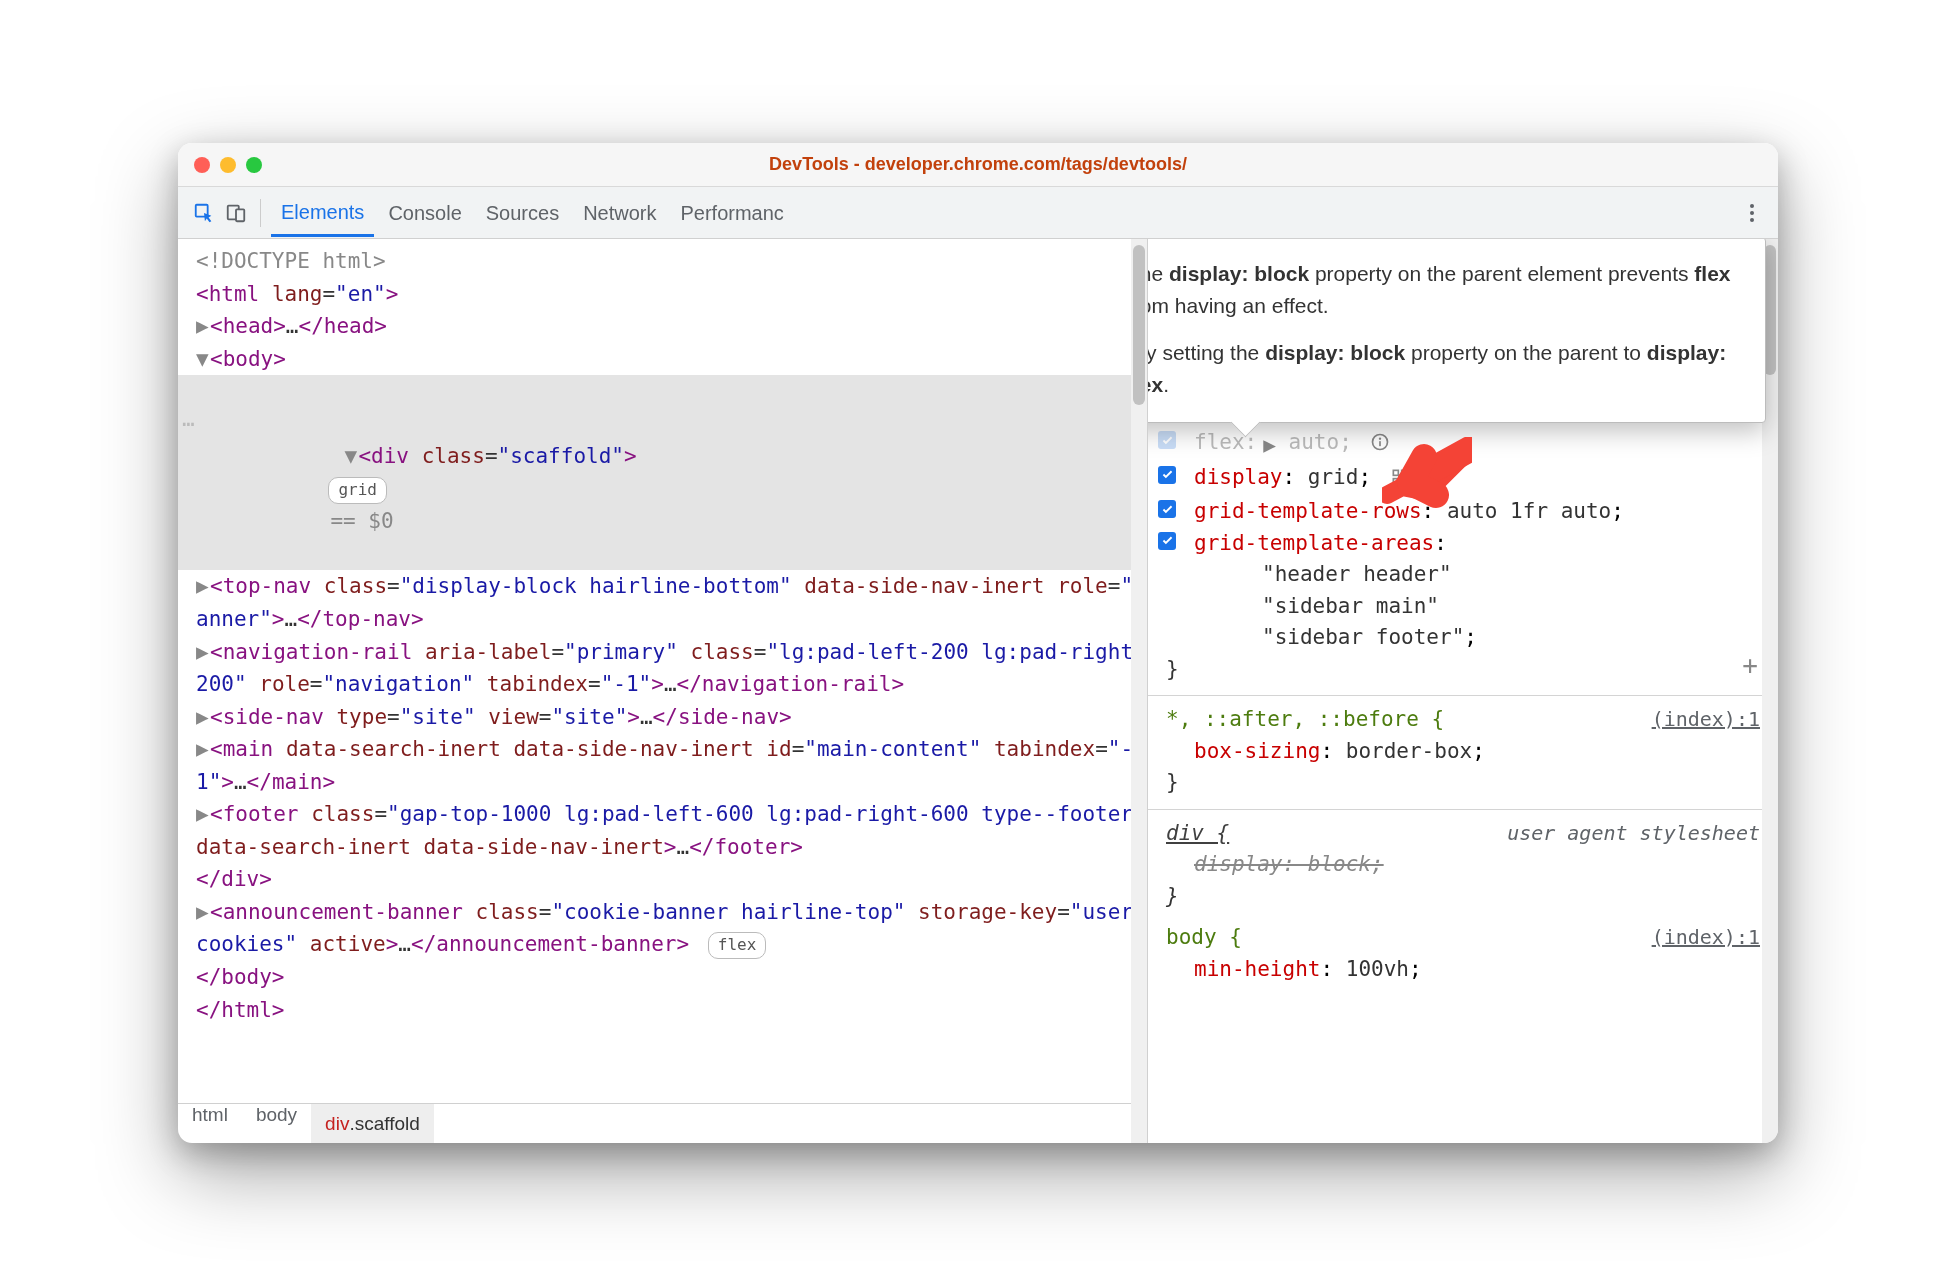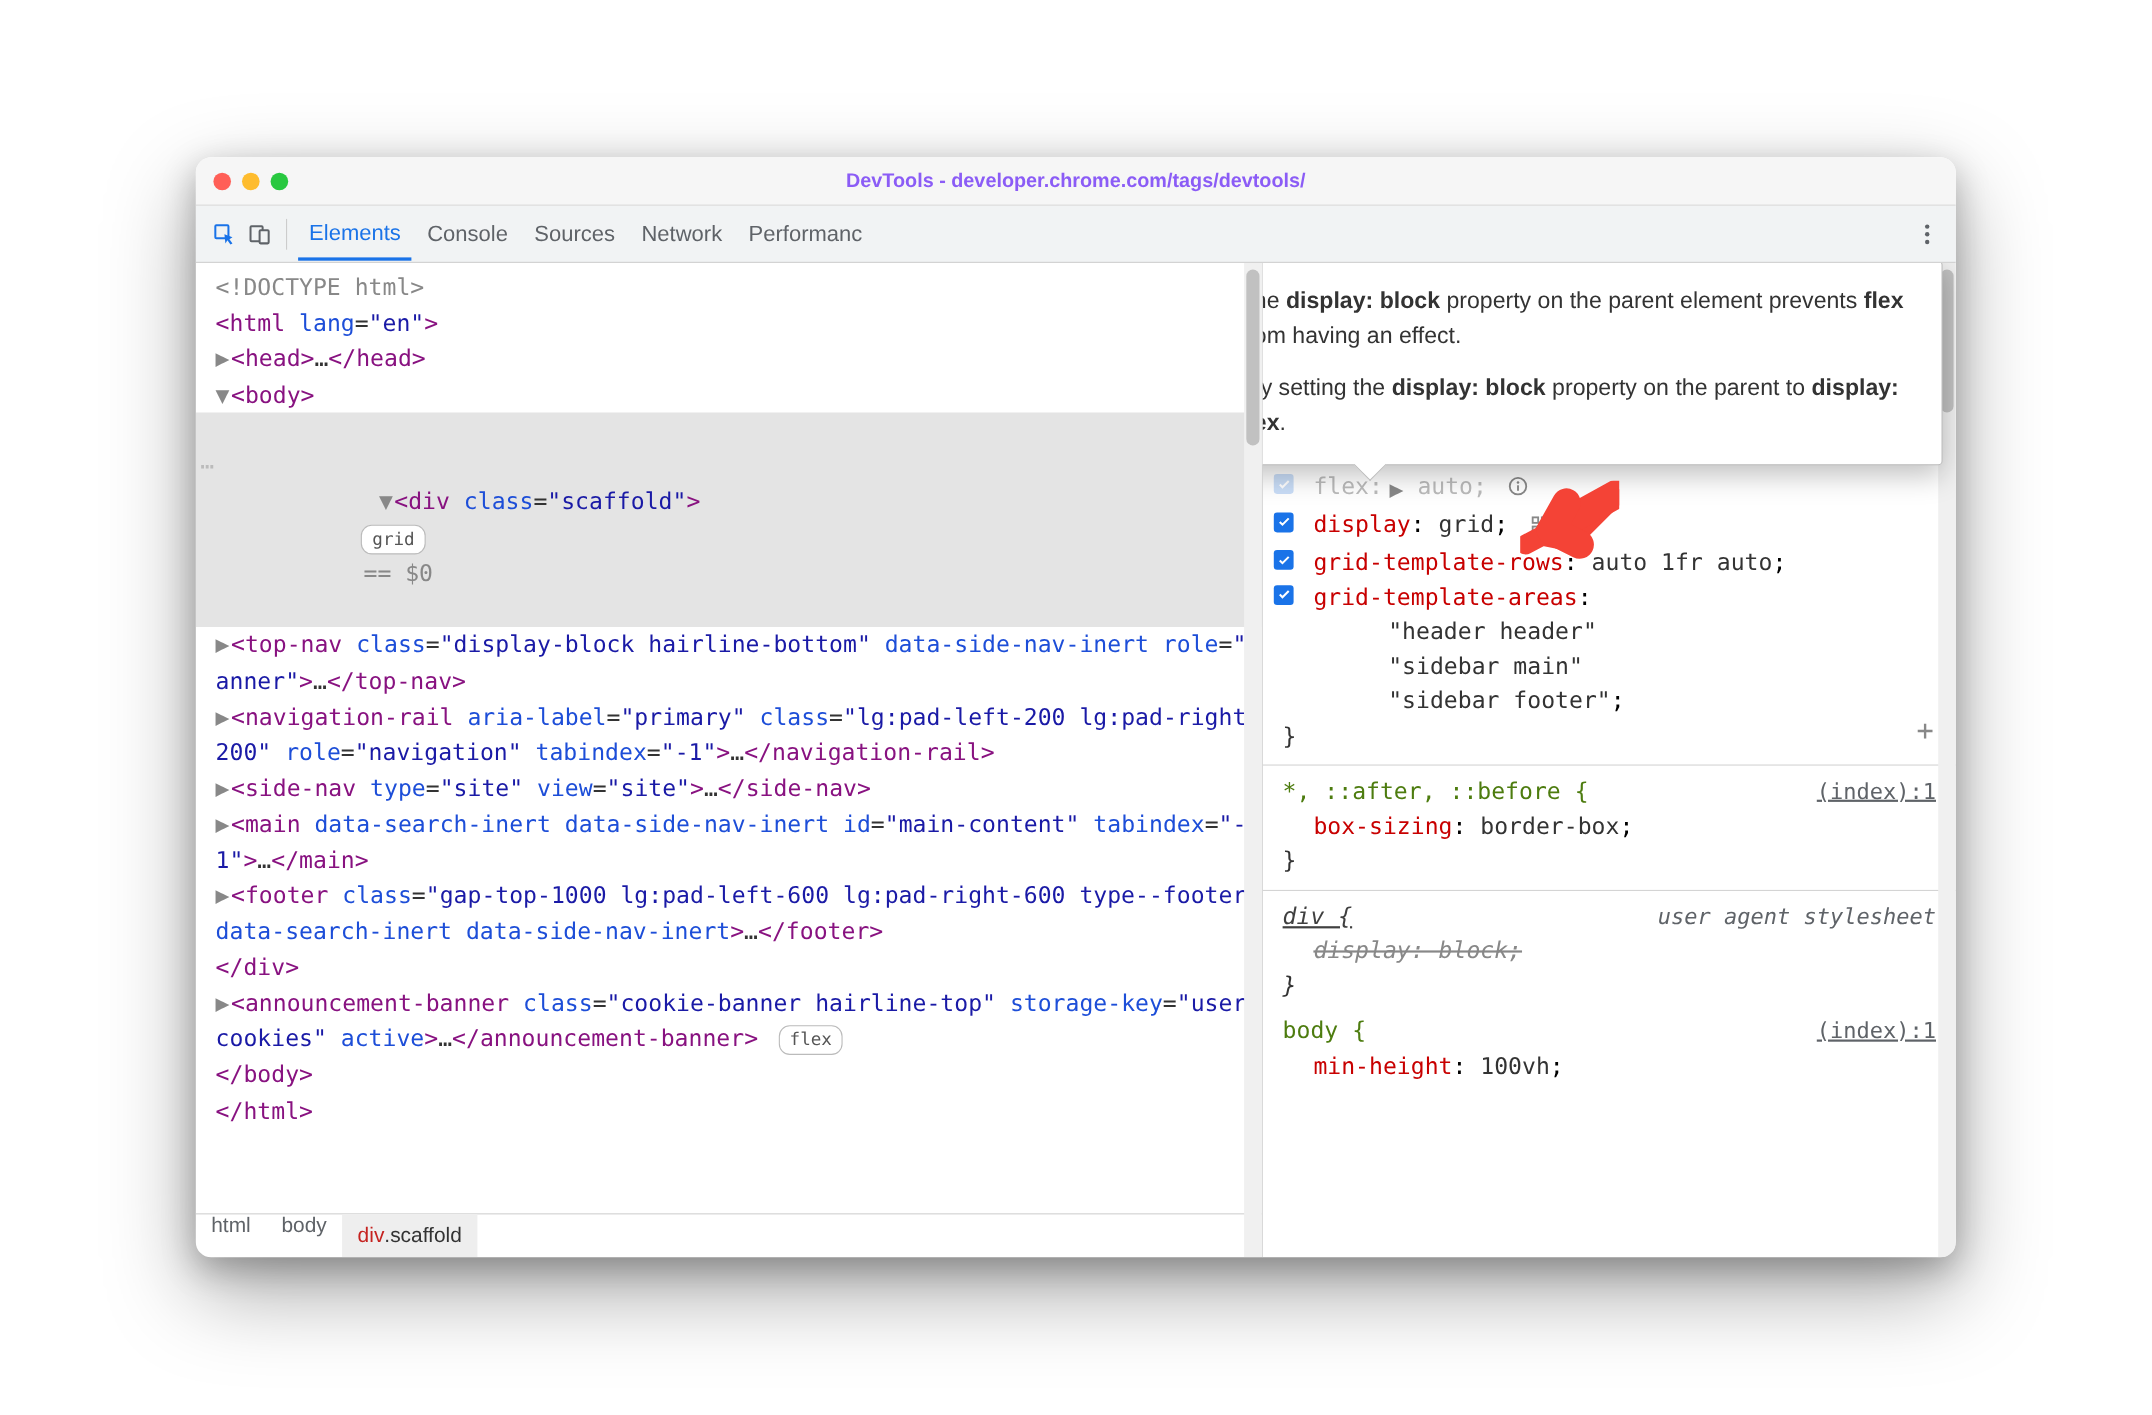--- a/index.html
+++ b/index.html
@@ -30,21 +30,21 @@
   align-items: center;
   padding: 0 16px;
   border-bottom: 1px solid #d9d9d9;
   position: relative;
 }
 .traffic { display: flex; gap: 10px; }
 .traffic .dot { width: 16px; height: 16px; border-radius: 50%; }
 .dot.red { background: #ff5f57; }
 .dot.yellow { background: #febc2e; }
 .dot.green { background: #28c840; }
-.title { position:absolute; left:0; right:0; text-align:center; font-size:18px; color:#8b5cf6; font-weight:600; pointer-events:none;}
+.title { position:absolute; left:0; right:0; text-align:center; font-size:18px; color:#c2410c; font-weight:600; pointer-events:none;}
 .toolbar {
   height: 52px;
   background: #f1f3f4;
   border-bottom: 1px solid #d0d0d0;
   display: flex;
   align-items: center;
   padding: 0 12px;
   gap: 4px;
   font-size: 20px;
   color: #5f6368;
@@ -72,21 +72,21 @@
   font-size: 21px;
   line-height: 1.55;
   padding: 6px 0 6px 18px;
   color:#333;
 }
 .dom-tree .row { white-space: pre-wrap; word-break: break-all; padding-left: 0; }
 .dom-tree .row.selected { background: #e4e4e4; border-radius:0; margin-left:-18px; padding-left:18px; }
 .indent1{padding-left:22px;} .indent2{padding-left:44px;} .indent3{padding-left:84px;}
 .tri{display:inline-block;width:14px;color:#888;}
 .pu{color:#881280;} 
-.at{color:#1d4ed8;} 
+.at{color:#7f1d1d;} 
 .va{color:#1a1aa6;} 
 .gy{color:#888;}
 .bullets{color:#bbb; position:absolute; left:4px;}
 .pill { display:inline-block; background:#fff; border:1px solid #bbb; border-radius:10px; font-size:16px; padding:0 9px; color:#555; margin-left:6px; vertical-align:1px;}
 .eq0{color:#888; font-family:Menlo,monospace; margin-left:8px;}
 .breadcrumb {
   height:40px; border-top:1px solid #d0d0d0; display:flex; align-items:flex-start;
   font-size:19px; color:#5f6368;
 }
 .breadcrumb .bc { padding:0 14px; cursor:pointer;}

